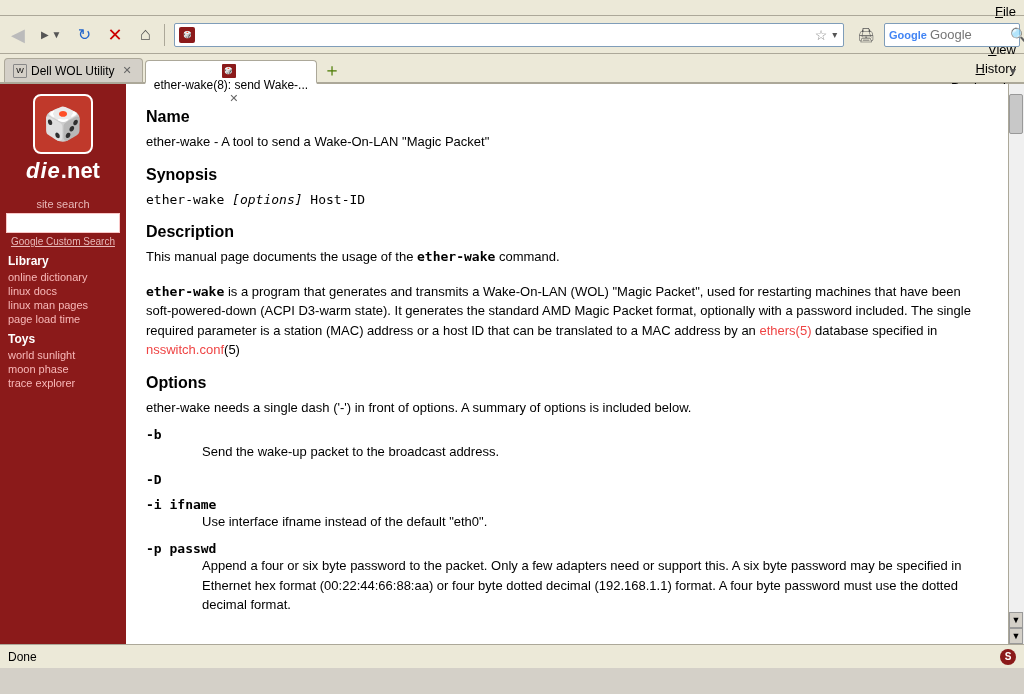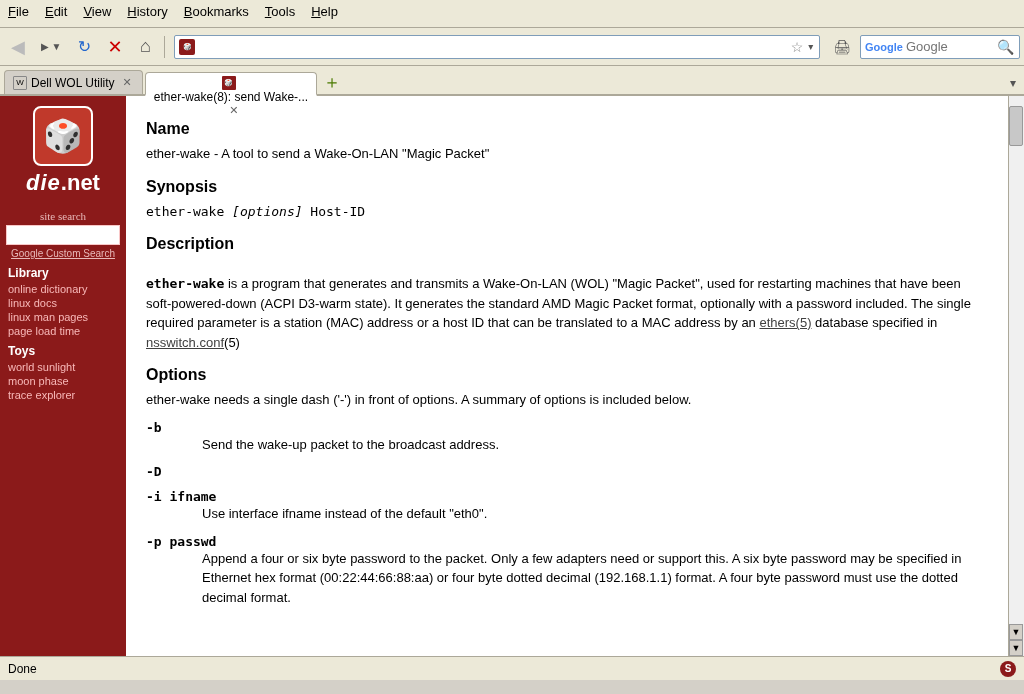--- a/index.html
+++ b/index.html
@@ -4,22 +4,23 @@
   <style>
     * { margin: 0; padding: 0; box-sizing: border-box; }
     body { font-family: Arial, sans-serif; font-size: 13px; background: #d4d0c8; overflow: hidden; }
 
     
     #menubar {
       background: #ece9d8;
       border-bottom: 1px solid #aca899;
       padding: 2px 0;
       display: flex;
-      align-items: flex-start;
-      height: 28px;
+      align-items: flex-end;
+      height: 16px;
+      flex-direction: column;
     }
     #menubar span {
       padding: 2px 8px;
       cursor: pointer;
       font-size: 13px;
       color: #000;
     }
 
     
     #toolbar {
@@ -72,21 +73,21 @@
 
     
     #searchbar {
       display: flex;
       align-items: center;
       background: #fff;
       border: 1px solid #7f9db9;
       border-radius: 2px;
       height: 24px;
       padding: 0 4px;
-      width: 160px;
+      width: 136px;
       justify-content: space-between;
     }
     #searchbar input {
       flex: 1;
       border: none;
       outline: none;
       font-size: 13px;
       background: transparent;
       width: 110px;
     }
@@ -205,21 +206,20 @@
     #sidebar .search-section {
       width: 100%;
       padding: 0 6px;
       margin-top: 4px;
     }
     .sidebar-label {
       color: #e8b8b8;
       font-size: 11px;
       margin-bottom: 3px;
       text-align: center;
-      font-family: Liberation Serif, serif;
     }
     .sidebar-search-input {
       width: 100%;
       height: 20px;
       border: 1px solid #f9c8c8;
       background: #fff;
       font-size: 11px;
       padding: 0 3px;
     }
     .sidebar-google-btn {
@@ -314,22 +314,21 @@
       font-size: 13px;
       margin-top: 10px;
       display: block;
     }
     .option-desc {
       margin-left: 56px;
       font-size: 13px;
       line-height: 1.5;
     }
     a.content-link {
-      color: #404040;
-      text-decoration: underline;
+      color: #ef4444;
     }
 
     
     #statusbar {
       background: #ece9d8;
       border-top: 1px solid #aca899;
       height: 24px;
       display: flex;
       align-items: center;
       padding: 0 8px;
@@ -433,20 +432,23 @@
 
     <h2 class="section-heading">Name</h2>
     <p class="content-text">ether-wake - A tool to send a Wake-On-LAN "Magic Packet"</p>
 
     <h2 class="section-heading">Synopsis</h2>
     <p class="content-text">
       <span class="cmd-usage">ether-wake </span><span class="cmd-usage cmd-italic">[options]</span><span class="cmd-usage"> Host-ID</span>
     </p>
 
     <h2 class="section-heading">Description</h2>
+    <p class="content-text">
+      This manual page documents the usage of the <span class="cmd-inline">ether-wake</span> command.
+    </p>
     <br>
     <p class="content-text">
       <span class="cmd-inline">ether-wake</span> is a program that generates and transmits a Wake-On-LAN (WOL) "Magic Packet", used for restarting machines that have been soft-powered-down (ACPI D3-warm state). It generates the standard AMD Magic Packet format, optionally with a password included. The single required parameter is a station (MAC) address or a host ID that can be translated to a MAC address by an <a class="content-link">ethers(5)</a> database specified in <a class="content-link">nsswitch.conf</a>(5)
     </p>
 
     <h2 class="section-heading">Options</h2>
     <p class="content-text">
       ether-wake needs a single dash ('-') in front of options. A summary of options is included below.
     </p>
 

